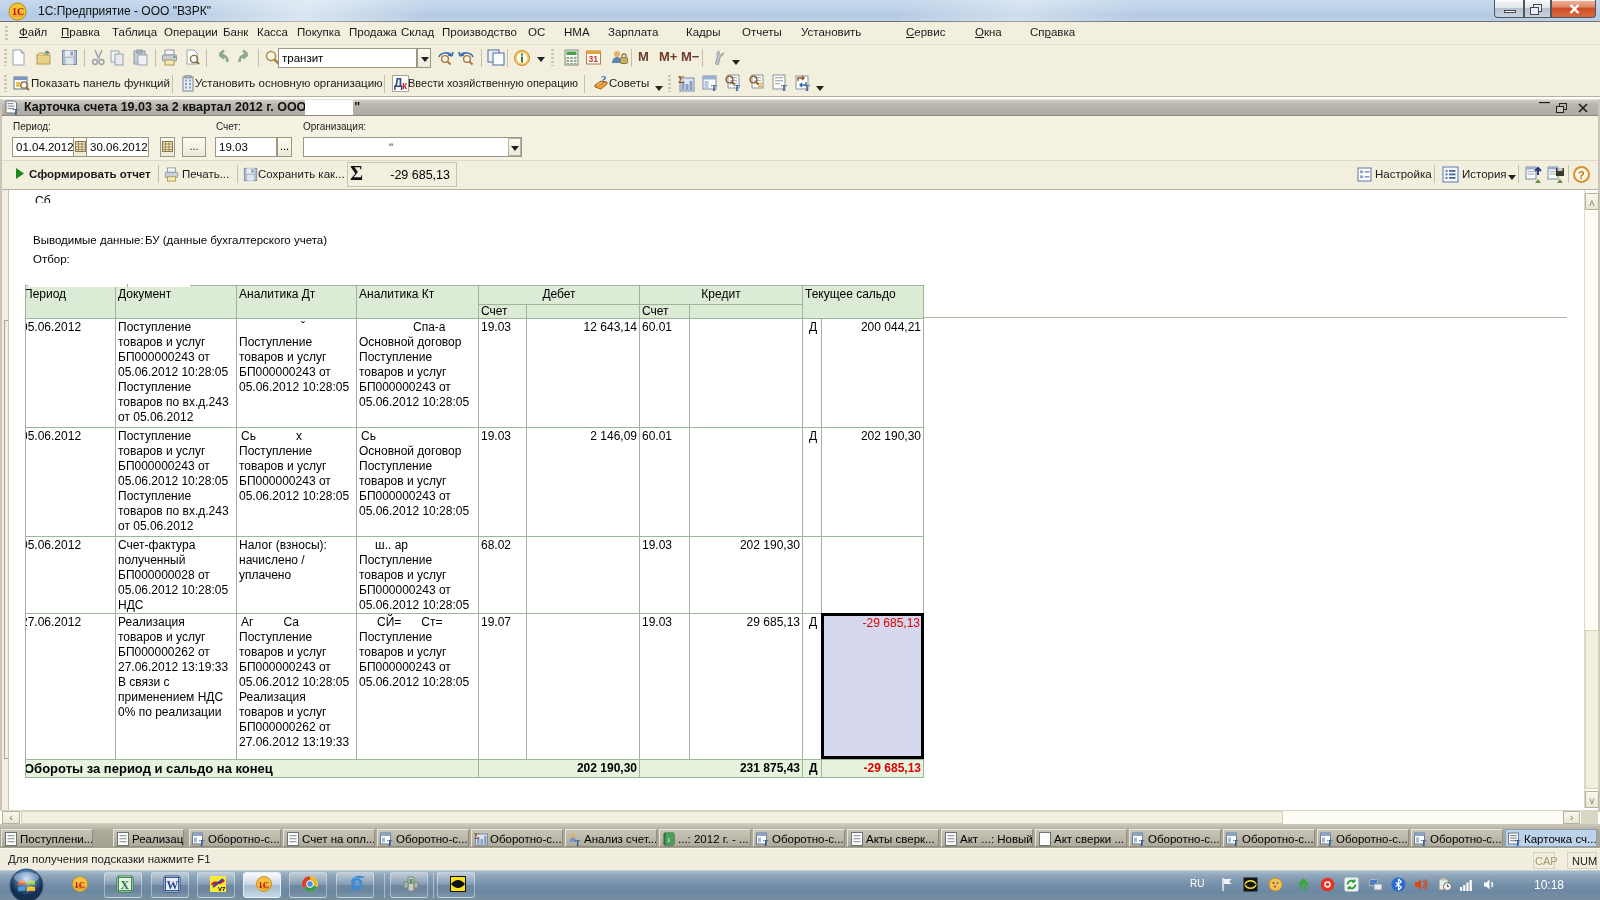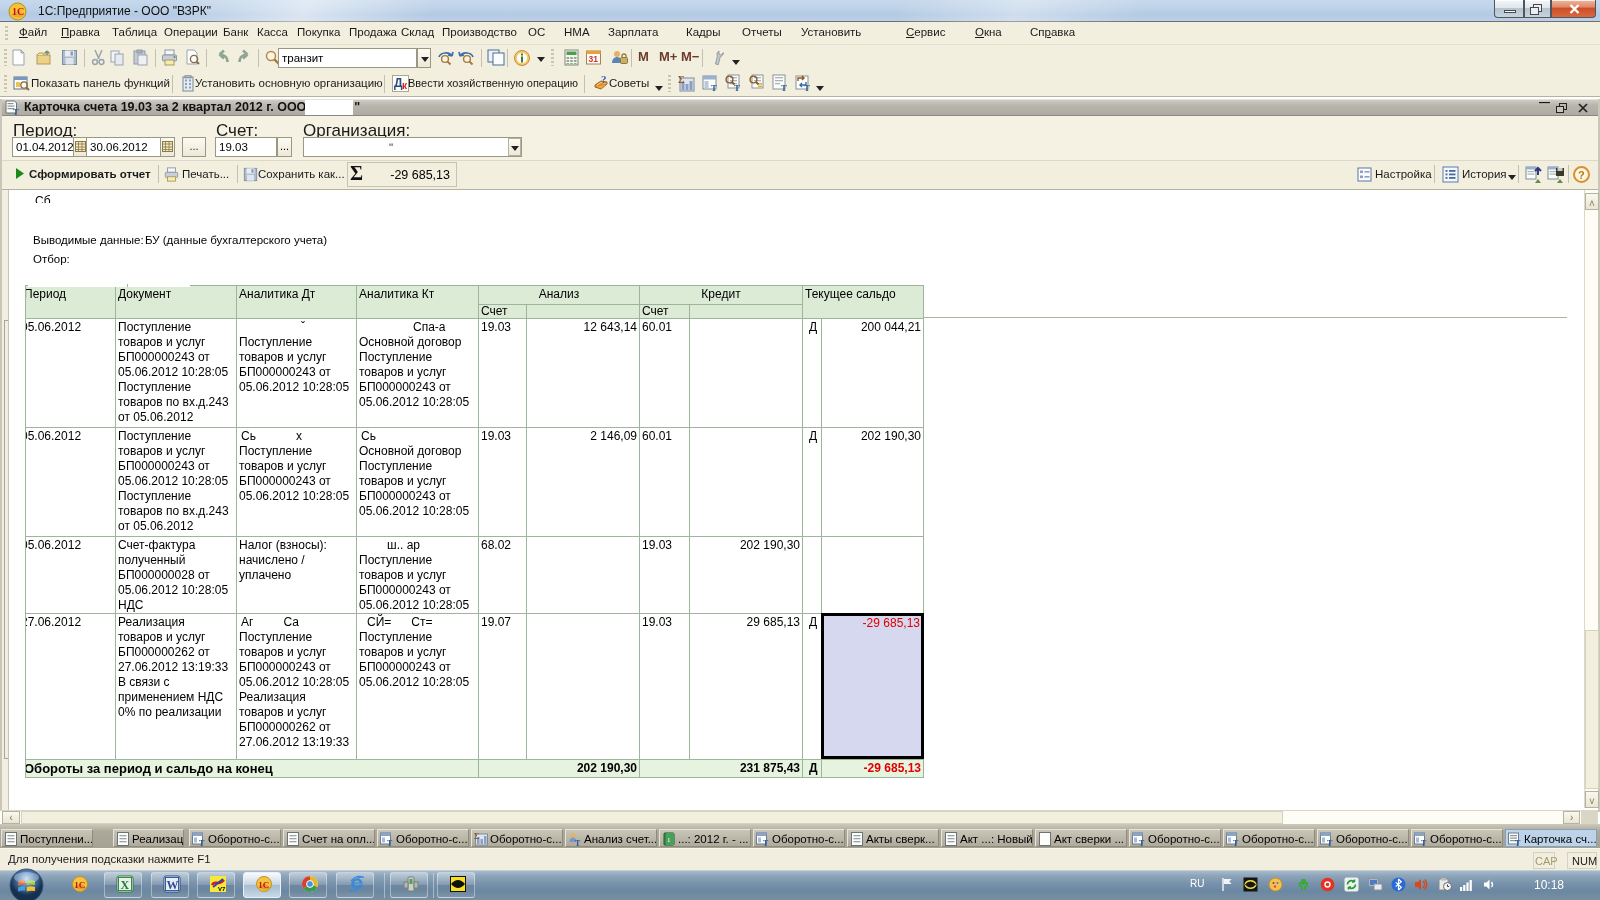--- a/index.html
+++ b/index.html
@@ -21,21 +21,21 @@
 #tb2{left:0;top:71px;width:1600px;height:26px;background:#f2efdf;border-bottom:1px solid #b5b2a2}
 .vsep{position:absolute;top:49px;width:1px;height:18px;background:#c3c0ae}
 .ic{position:absolute;top:49px;width:17px;height:17px}
 .tbtxt{position:absolute;font-size:11.5px;color:#1a1a1a}
 .dd{position:absolute;width:0;height:0;border-left:4px solid transparent;border-right:4px solid transparent;border-top:5px solid #222}
 
 #iwt{left:0;top:99px;width:1600px;height:17px;background:linear-gradient(180deg,#cfccc4 0%,#b8b5ad 35%,#aeaba3 100%);border-top:1px solid #e4e2da;border-bottom:1px solid #898781}
 #iwtxt{left:24px;top:100px;font-size:12.5px;font-weight:bold;color:#111}
 .iwb{position:absolute;top:2px;font-size:11px;color:#111;font-weight:bold}
 #form{left:0;top:116px;width:1600px;height:44px;background:#f5f2e3}
-.lbl{position:absolute;font-size:17px;color:#1a1a1a}
+.lbl{position:absolute;font-size:10px;color:#1a1a1a}
 .inp{position:absolute;height:20px;background:#fff;border:1px solid #7f9db9;font-size:11.5px;color:#000;padding:2px 3px;line-height:15px}
 .btnc{position:absolute;height:20px;background:linear-gradient(180deg,#fdfbf2,#ece9d8);border:1px solid #9a9782;font-size:11px;text-align:center;color:#222}
 
 #actionbar{left:0;top:160px;width:1600px;height:30px;background:#f2efdf;border-top:1px solid #dcd9c8;border-bottom:1px solid #b5b2a2}
 .abtxt{position:absolute;top:168px;font-size:11.5px;color:#1a1a1a}
 
 #report{left:0;top:190px;width:1584px;height:620px;background:#fff;overflow:hidden}
 .rtxt{position:absolute;font-size:12px;color:#000}
 
 #tbl{position:absolute;left:25px;top:95px;border-collapse:collapse;table-layout:fixed}
@@ -329,21 +329,21 @@
 <div class="abs" id="form"></div>
 <div class="lbl" style="left:13px;top:121px">Период:</div>
 <div class="lbl" style="left:216px;top:121px">Счет:</div>
 <div class="lbl" style="left:303px;top:121px">Организация:</div>
 <div class="inp" style="left:12px;top:137px;width:62px;border-color:#9a9782">01.04.2012</div>
 <div class="btnc" style="left:73px;top:137px;width:15px"><svg width="11" height="11" style="margin-top:3px" viewBox="0 0 11 11">
         <rect x="0.5" y="0.5" width="10" height="10" fill="#f4e8c0" stroke="#8a7a4a"></rect>
         <path d="M0.5 3 h10 M3.5 0.5 v10 M7 0.5 v10 M0.5 6 h10 M0.5 8.5 h10" stroke="#8a7a4a" stroke-width="0.8"></path>
       </svg></div>
 <div class="lbl" style="left:91px;top:142px">–</div>
-<div class="inp" style="left:86px;top:137px;width:78px;border-color:#9a9782">30.06.2012</div>
+<div class="inp" style="left:86px;top:137px;width:63px;border-color:#9a9782">30.06.2012</div>
 <div class="btnc" style="left:160px;top:137px;width:15px"><svg width="11" height="11" style="margin-top:3px" viewBox="0 0 11 11">
         <rect x="0.5" y="0.5" width="10" height="10" fill="#f4e8c0" stroke="#8a7a4a"></rect>
         <path d="M0.5 3 h10 M3.5 0.5 v10 M7 0.5 v10 M0.5 6 h10 M0.5 8.5 h10" stroke="#8a7a4a" stroke-width="0.8"></path>
       </svg></div>
 <div class="btnc" style="left:182px;top:137px;width:24px;padding-top:2px">...</div>
 <div class="inp" style="left:215px;top:137px;width:62px;border-color:#9a9782">19.03</div>
 
 <div class="abs" style="left:277px;top:137px;width:15px;height:20px;background:linear-gradient(180deg,#fdfbf2,#ece9d8);border:1px solid #9a9782;font-size:11px;text-align:center;padding-top:2px">...</div>
 <div class="inp" style="left:303px;top:137px;width:219px;border-color:#9a9782"><span style="margin-left:82px;color:#333">ʺ</span></div>
 <div class="abs" style="left:508px;top:138px;width:13px;height:18px;background:linear-gradient(180deg,#fdfbf2,#ece9d8);border:1px solid #b5b2a2">
@@ -438,21 +438,21 @@
           <col style="width:113px">
           <col style="width:19px">
           <col style="width:102px">
         </colgroup>
  <tbody>
           <tr class="hd" style="height:19px">
             <td rowspan="2"><span style="display:inline-block;text-indent:-4px">Период</span></td>
             <td rowspan="2">Документ</td>
             <td rowspan="2">Аналитика Дт</td>
             <td rowspan="2">Аналитика Кт</td>
-            <td colspan="2" style="text-align:center">Анализ</td>
+            <td colspan="2" style="text-align:center">Дебет</td>
             <td colspan="2" style="text-align:center">Кредит</td>
             <td colspan="2" rowspan="2">Текущее сальдо</td>
           </tr>
  <tr class="hd" style="height:14px">
             <td style="height:14px;line-height:12px;padding:0 2px">Счет</td>
             <td></td>
             <td style="line-height:12px;padding:0 2px">Счет</td>
             <td></td>
           </tr>
  <tr style="height:109px">
@@ -476,33 +476,33 @@
             <td class="num">2 146,09</td>
             <td>60.01</td>
             <td></td>
             <td style="padding-left:6px">Д</td>
             <td class="num">202 190,30</td>
           </tr>
  <tr style="height:75px">
   <td><span style="display:inline-block;text-indent:-7px;">05.06.2012</span></td>
   <td>Счет-фактура<br>полученный<br>БП000000028 от<br>05.06.2012 10:28:05<br>НДС</td>
   <td>Налог (взносы):<br>начислено /<br>уплачено</td>
-  <td><span style="margin-left:28px">ш.. ар</span><br>Поступление<br>товаров и услуг<br>БП000000243 от<br>05.06.2012 10:28:05</td>
+  <td><span style="margin-left:16px">ш.. ар</span><br>Поступление<br>товаров и услуг<br>БП000000243 от<br>05.06.2012 10:28:05</td>
   <td>68.02</td>
             <td></td>
             <td>19.03</td>
             <td class="num">202 190,30</td>
             <td></td>
             <td></td>
           </tr>
  <tr style="height:146px">
   <td><span style="display:inline-block;text-indent:-7px;">27.06.2012</span></td>
   <td>Реализация<br>товаров и услуг<br>БП000000262 от<br>27.06.2012 13:19:33<br>В связи с<br>применением НДС<br>0% по реализации</td>
   <td><span style="margin-left:2px">Аг</span><span style="margin-left:30px">Са</span><br>Поступление<br>товаров и услуг<br>БП000000243 от<br>05.06.2012 10:28:05<br>Реализация<br>товаров и услуг<br>БП000000262 от<br>27.06.2012 13:19:33</td>
-  <td><span style="margin-left:8px">СЙ=</span><span style="margin-left:20px">Ст=</span><br>Поступление<br>товаров и услуг<br>БП000000243 от<br>05.06.2012 10:28:05</td>
+  <td><span style="margin-left:18px">СЙ=</span><span style="margin-left:20px">Ст=</span><br>Поступление<br>товаров и услуг<br>БП000000243 от<br>05.06.2012 10:28:05</td>
   <td>19.07</td>
             <td></td>
             <td>19.03</td>
             <td class="num">29 685,13</td>
             <td style="padding-left:6px">Д</td>
             <td></td>
           </tr>
  <tr class="ft" style="height:15px;line-height:14px">
             <td colspan="4" style="padding:1px 2px 0"><span style="display:inline-block;text-indent:-4px;white-space:nowrap;font-size:13px">Обороты за период и сальдо на конец</span></td>
             <td colspan="2" class="num">202 190,30</td>

